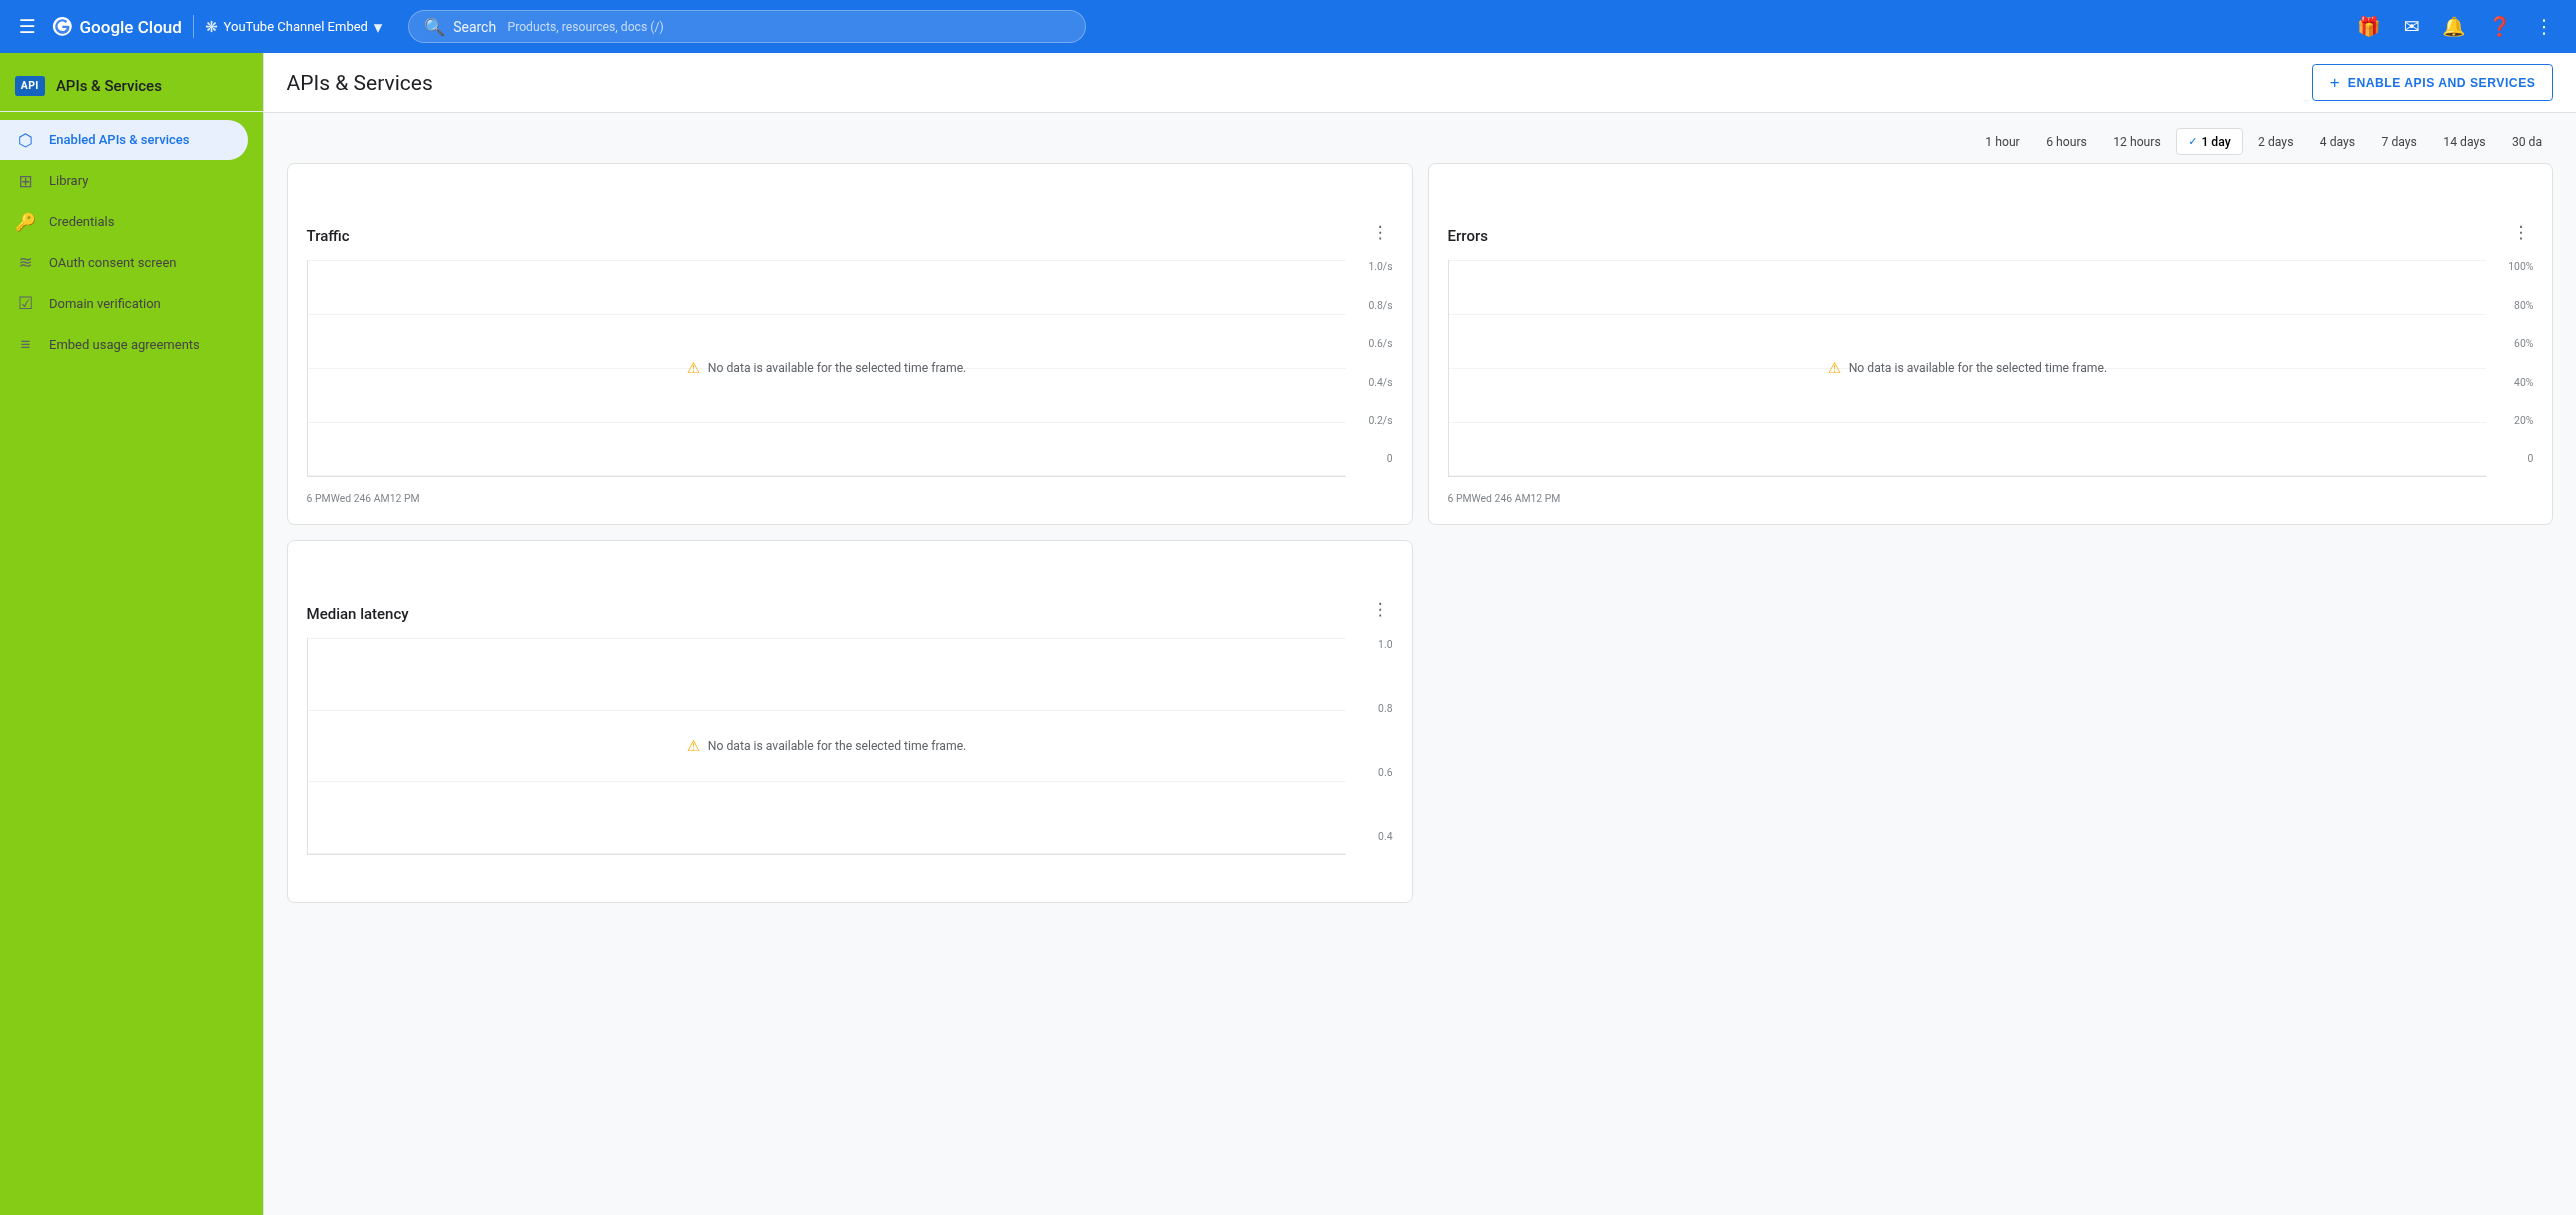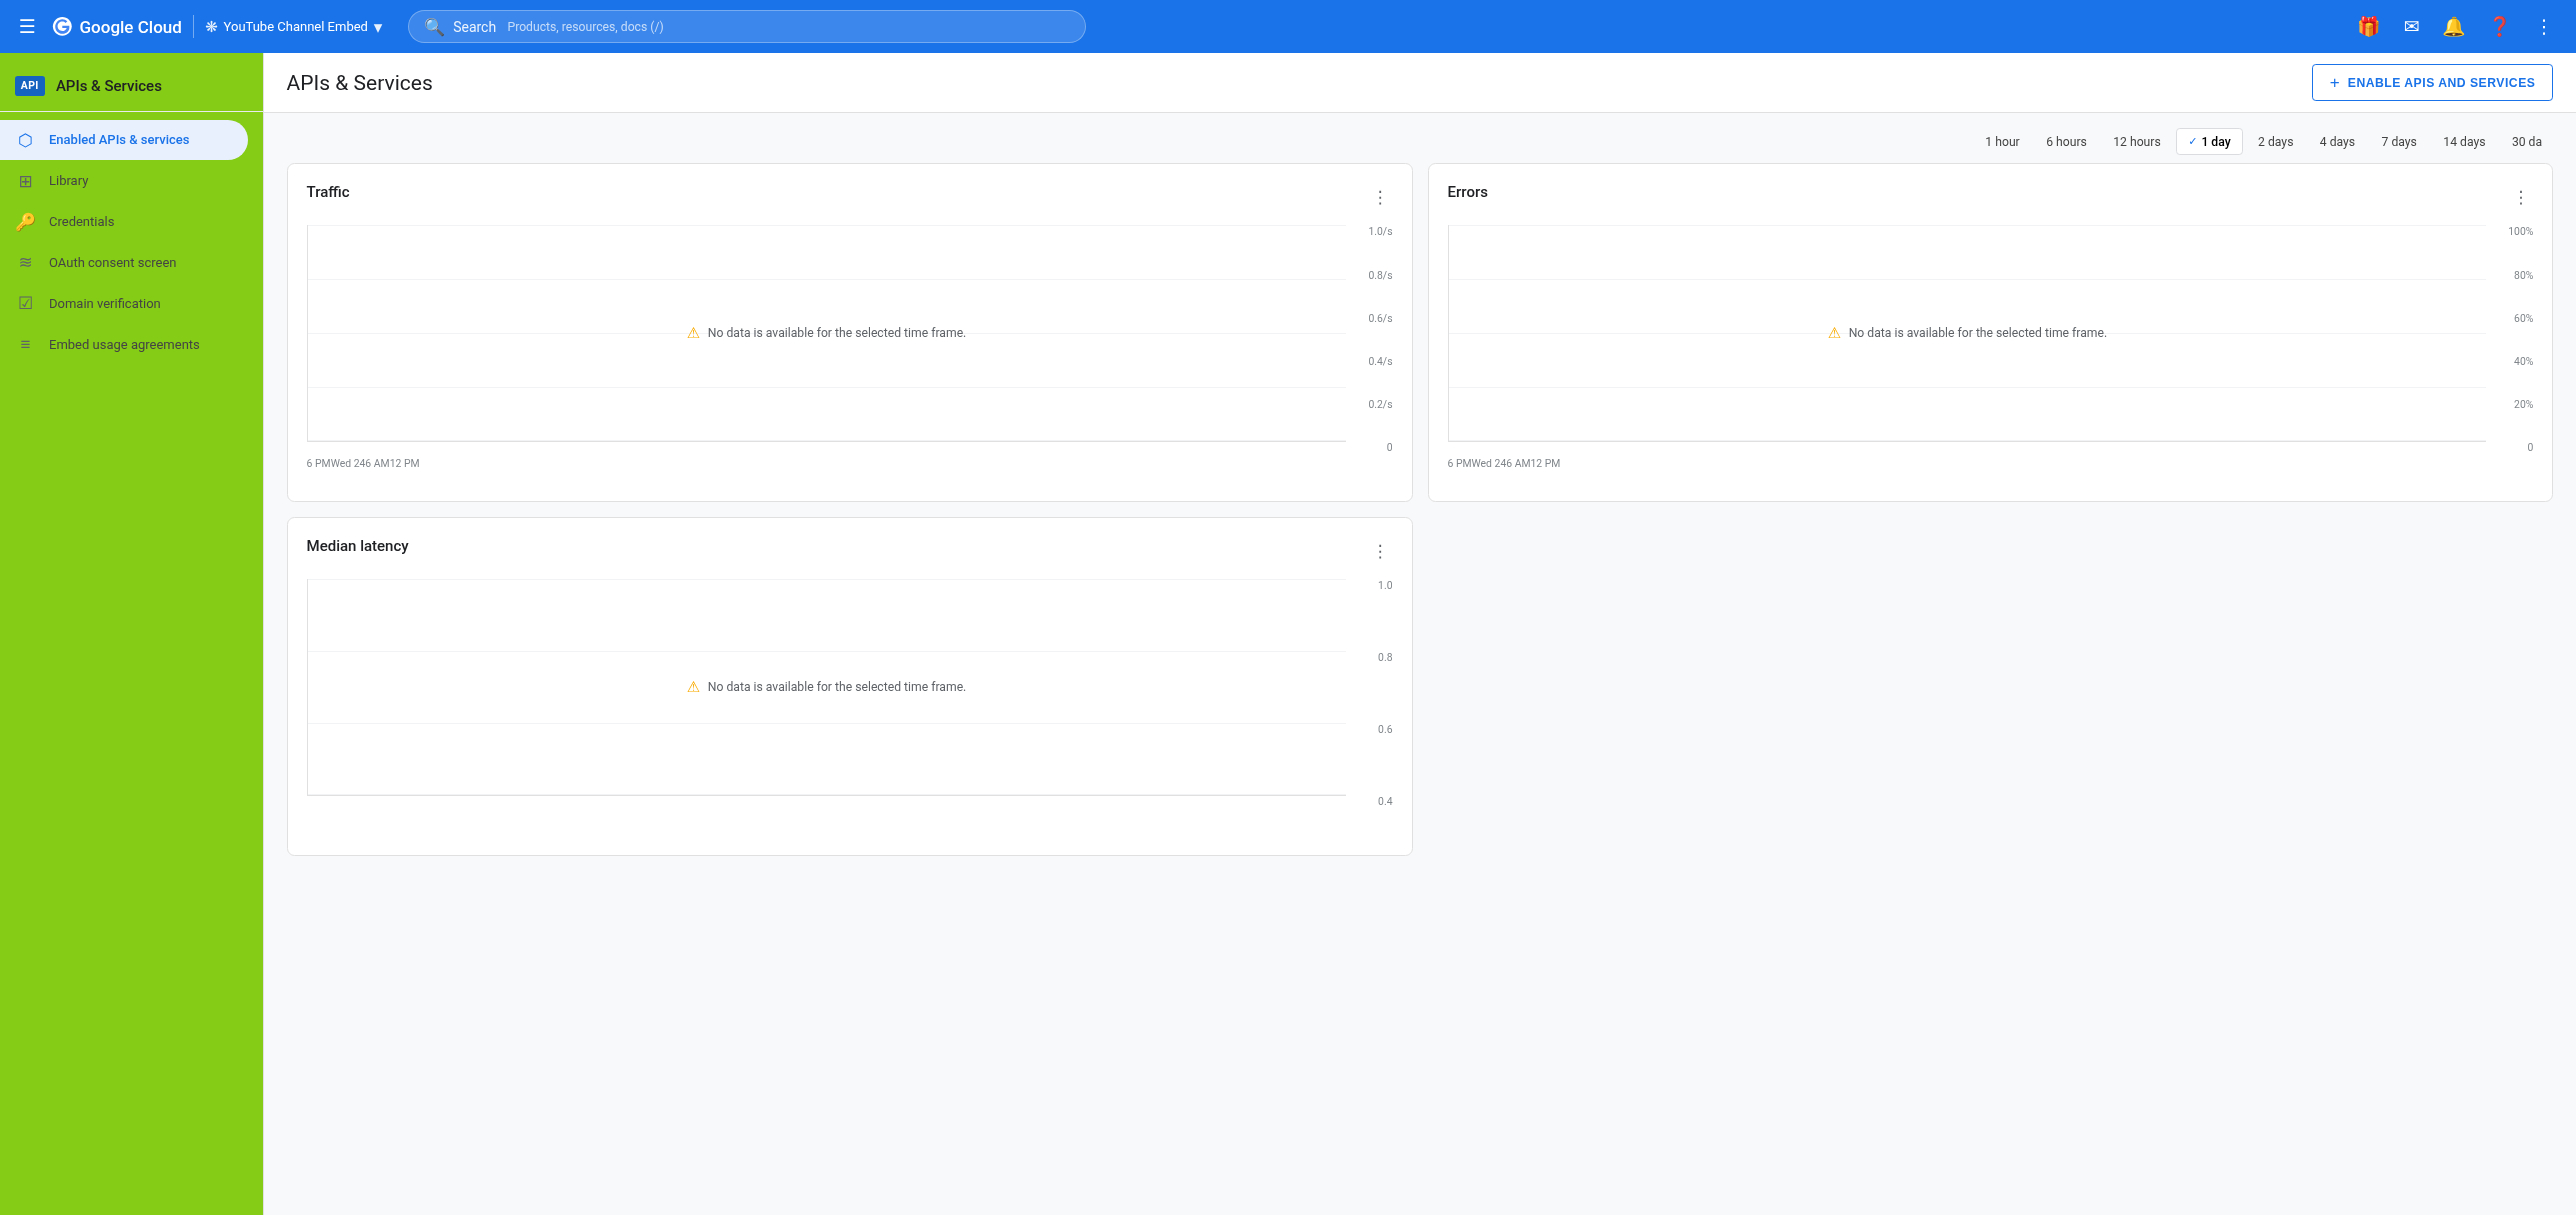--- a/index.html
+++ b/index.html
@@ -89,27 +89,27 @@
     .time-btn.active::before { content: '✓'; color: #1a73e8; font-size: 11.3px; }
 
     
     .charts-grid {
       display: grid; grid-template-columns: 1fr 1fr; gap: 15px; padding: 0 22.6px 22.6px;
     }
     .chart-card {
       background: white; border: 0.9px solid #e0e0e0; border-radius: 7.5px;
       padding: 19px; min-height: 339px;
     }
-    .chart-header { display: flex; align-items: flex-start; margin-bottom: 15px; }
+    .chart-header { display: flex; align-items: flex-end; margin-bottom: 15px; margin-top: 35px; }
     .chart-title { font-size: 15px; font-weight: 500; color: #202124; flex: 1; }
     .chart-menu-btn { color: #5f6368; cursor: pointer; font-size: 17px; padding: 3.8px; border-radius: 50%; }
 
     
     .chart-area { position: relative; height: 245px; }
-    .chart-y-labels { position: absolute; right: 0; top: 0; bottom: 16px; display: flex; flex-direction: column; justify-content: space-between; text-align: right; }
+    .chart-y-labels { position: absolute; right: 0; top: 0; bottom: 40px; display: flex; flex-direction: column; justify-content: space-between; text-align: right; }
     .chart-y-label { font-size: 10.4px; color: #80868b; }
     .chart-plot { position: absolute; left: 0; right: 47px; top: 0; bottom: 28px; border-left: 0.9px solid #e0e0e0; border-bottom: 0.9px solid #e0e0e0; }
     .chart-gridlines { position: absolute; left: 0; right: 0; top: 0; bottom: 0; display: flex; flex-direction: column; justify-content: space-between; pointer-events: none; }
     .chart-gridline { border-top: 0.9px solid #f1f3f4; width: 100%; }
     .chart-no-data {
       position: absolute; top: 50%; left: 50%; transform: translate(-50%, -50%);
       display: flex; align-items: center; gap: 7.5px; color: #5f6368; font-size: 12.2px;
     }
     .chart-warn-icon { font-size: 15px; color: #f9ab00; }
     .chart-x-labels { position: absolute; bottom: 0; left: 0; right: 47px; display: flex; justify-content: flex-start; }

